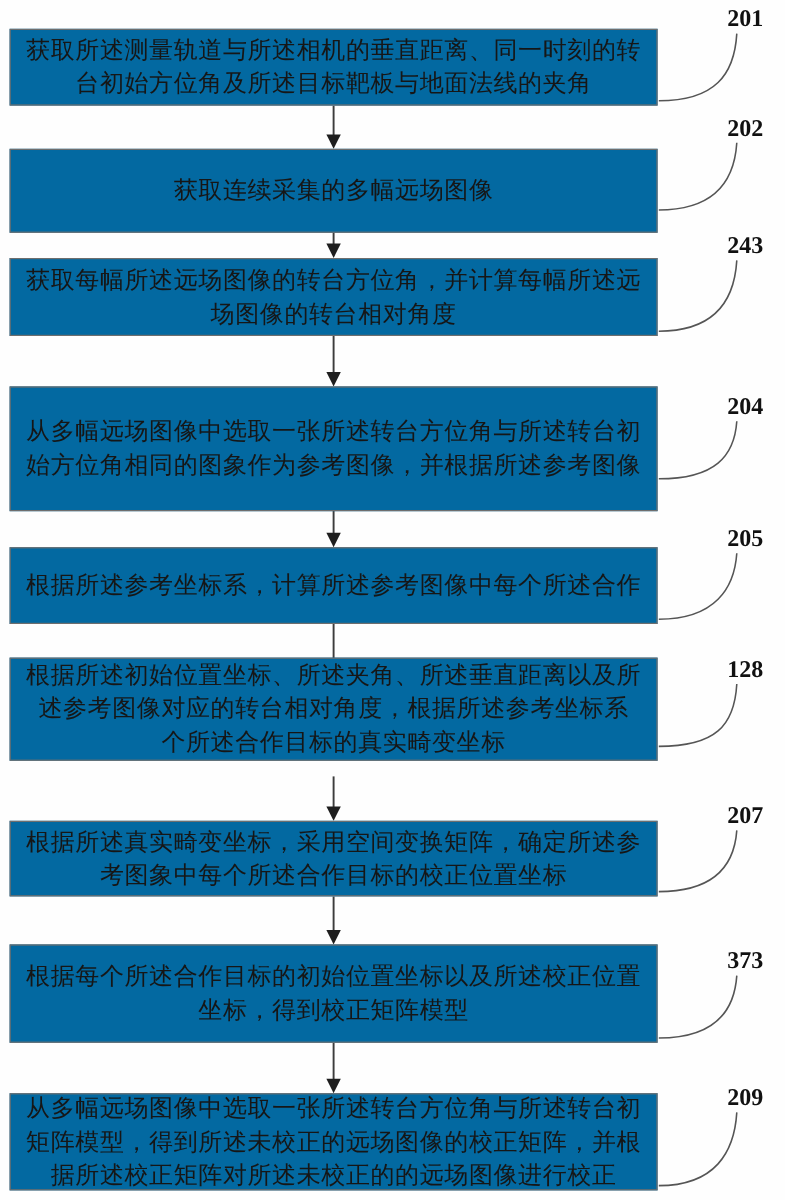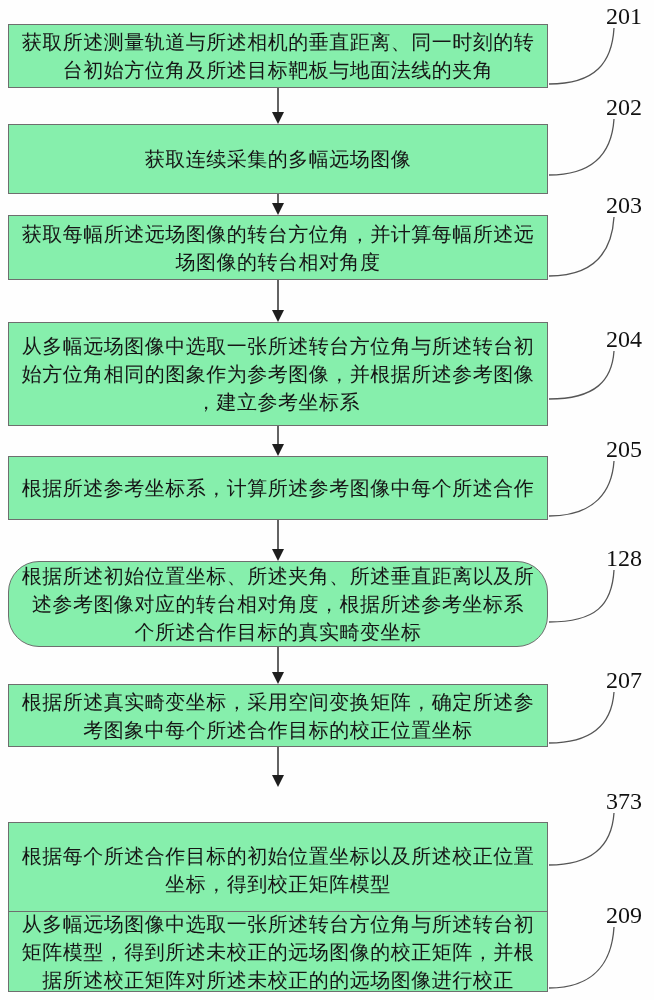--- a/index.html
+++ b/index.html
@@ -9,43 +9,44 @@
     height: 1000px;
     background: #fefefe;
     font-family: "Liberation Serif", "DejaVu Serif", serif;
     overflow: hidden;
   }
   .step-box {
     position: absolute;
     left: 8px;
     width: 540px;
     border: 1.6px solid #6e6e6e;
-    background: #86efac;
+    background: #0369a1;
     box-sizing: border-box;
     display: flex;
     flex-direction: column;
     justify-content: center;
     align-items: center;
     color: #161616;
   }
   .box-line {
     font-size: 20px;
     line-height: 28px;
     text-align: center;
     white-space: nowrap;
     letter-spacing: 0.5px;
   }
   .step-label {
     position: absolute;
     left: 606px;
     width: 48px;
-    font-size: 24px;
+    font-size: 20px;
     color: #111111;
     text-align: left;
     line-height: 24px;
+    font-weight: bold;
   }
   #wires {
     position: absolute;
     left: 0; top: 0;
     width: 654px; height: 1000px;
     pointer-events: none;
   }
 </style>
 </head>
 <body>
@@ -96,52 +97,51 @@
   </div>
 
   <div class="step-box" style="top:215px; height:65px;">
     <div class="box-line">获取每幅所述远场图像的转台方位角，并计算每幅所述远</div>
     <div class="box-line">场图像的转台相对角度</div>
   </div>
 
   <div class="step-box" style="top:322px; height:104px;">
     <div class="box-line">从多幅远场图像中选取一张所述转台方位角与所述转台初</div>
     <div class="box-line">始方位角相同的图象作为参考图像，并根据所述参考图像</div>
-    <div class="box-line">，建立参考坐标系</div>
   </div>
 
   <div class="step-box" style="top:456px; height:64px;">
     <div class="box-line">根据所述参考坐标系，计算所述参考图像中每个所述合作</div>
   </div>
 
-  <div class="step-box" style="top:561px; height:86px;border-radius:31px;">
+  <div class="step-box" style="top:548px; height:86px;">
     <div class="box-line">根据所述初始位置坐标、所述夹角、所述垂直距离以及所</div>
     <div class="box-line">述参考图像对应的转台相对角度，根据所述参考坐标系</div>
     <div class="box-line">个所述合作目标的真实畸变坐标</div>
   </div>
 
   <div class="step-box" style="top:684px; height:63px;">
     <div class="box-line">根据所述真实畸变坐标，采用空间变换矩阵，确定所述参</div>
     <div class="box-line">考图象中每个所述合作目标的校正位置坐标</div>
   </div>
 
-  <div class="step-box" style="top:822px; height:96px;">
+  <div class="step-box" style="top:787px; height:82px;">
     <div class="box-line">根据每个所述合作目标的初始位置坐标以及所述校正位置</div>
     <div class="box-line">坐标，得到校正矩阵模型</div>
   </div>
 
   <div class="step-box" style="top:911px; height:81px;">
     <div class="box-line">从多幅远场图像中选取一张所述转台方位角与所述转台初</div>
     <div class="box-line">矩阵模型，得到所述未校正的远场图像的校正矩阵，并根</div>
     <div class="box-line">据所述校正矩阵对所述未校正的的远场图像进行校正</div>
   </div>
 
   <div class="step-label" style="top:4px;">201</div>
   <div class="step-label" style="top:95px;">202</div>
-  <div class="step-label" style="top:193px;">203</div>
+  <div class="step-label" style="top:193px;">243</div>
   <div class="step-label" style="top:327px;">204</div>
   <div class="step-label" style="top:437px;">205</div>
   <div class="step-label" style="top:546px;">128</div>
   <div class="step-label" style="top:668px;">207</div>
   <div class="step-label" style="top:789px;">373</div>
   <div class="step-label" style="top:903px;">209</div>
 
 </div>
 
 </body></html>

